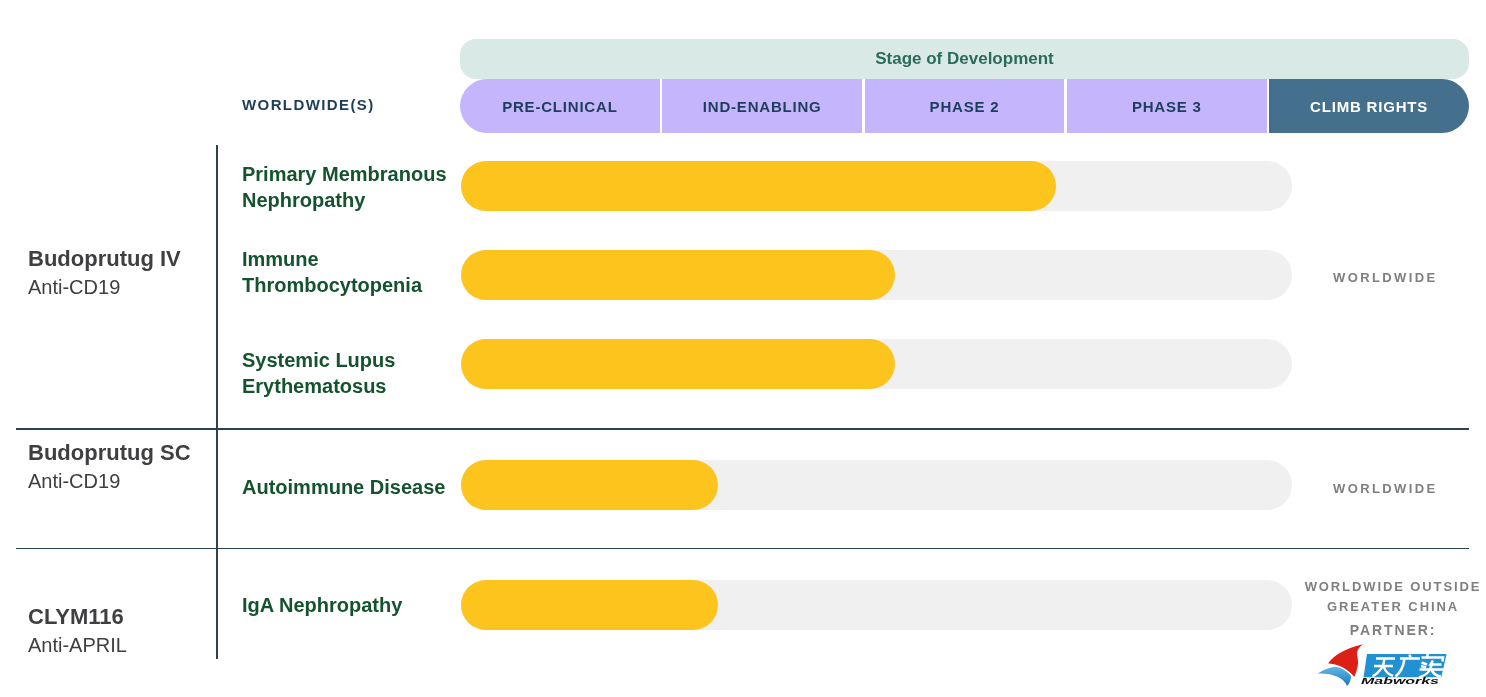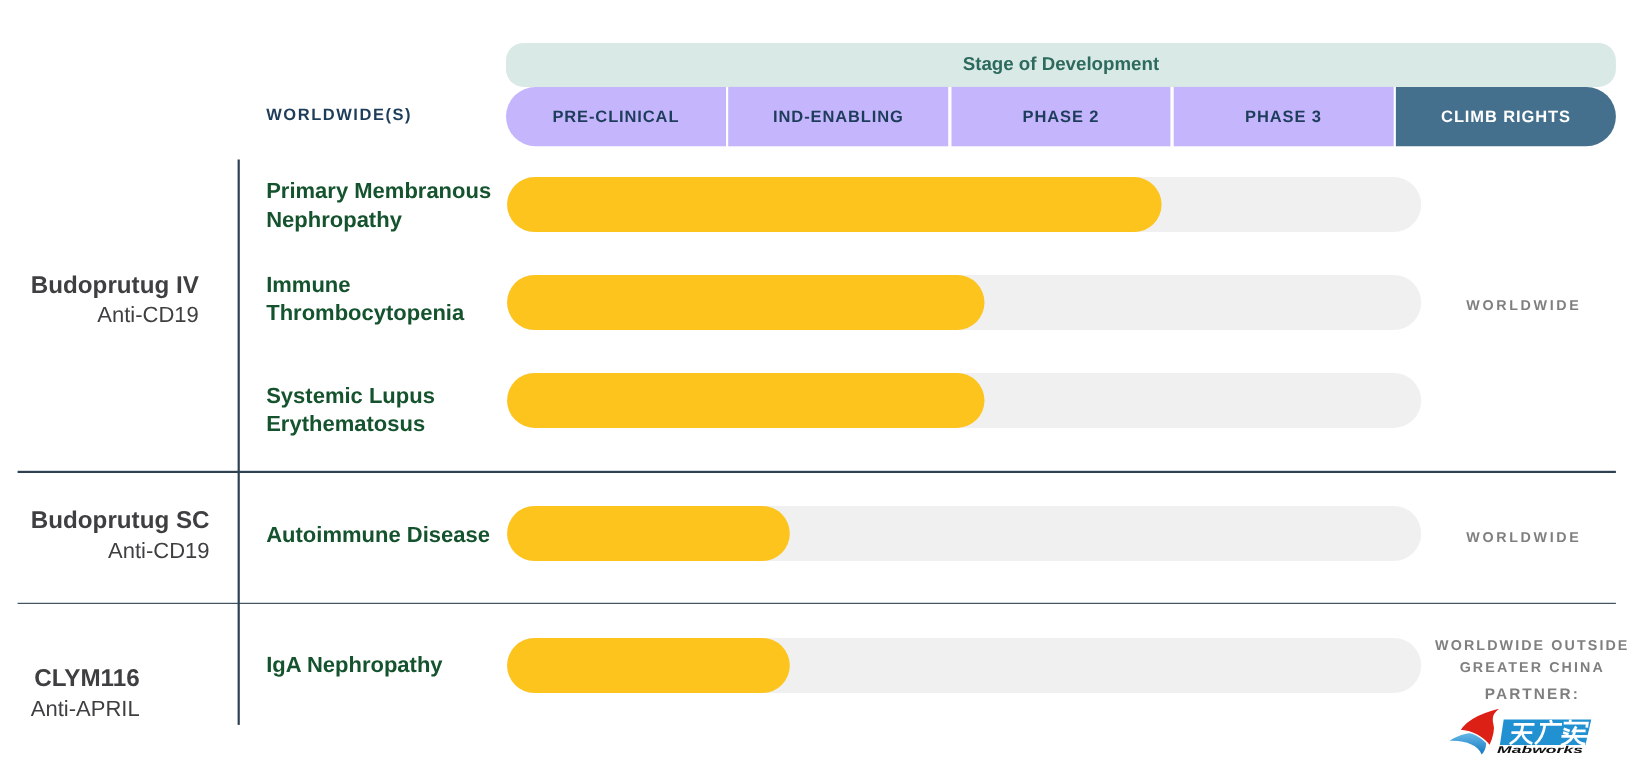--- a/index.html
+++ b/index.html
@@ -30,21 +30,21 @@
   .hline{left:16px;width:1453px;height:1.5px;background:#2e4152;}
   .track{
     left:461px;width:831px;height:50px;border-radius:25px;background:#f0f0f0;
   }
   .fill{
     position:absolute;left:0;top:0;height:50px;border-radius:25px;background:#fcc41d;
   }
   .ilabel{
     left:242px;color:#14532d;font-weight:bold;font-size:20px;line-height:26px;
   }
-  .prog{left:28px;color:#3f3f41;text-align:right;}
+  .prog{left:28px;color:#3f3f41;}
   .prog .t{font-weight:bold;font-size:22px;line-height:29px;}
   .prog .s{font-weight:normal;font-size:20px;line-height:29px;}
   .ww{
     color:#7f7f7f;font-weight:bold;font-size:13px;letter-spacing:2.4px;
   }
   .wwc{
     color:#7f7f7f;font-weight:bold;font-size:13px;letter-spacing:1.9px;
     text-align:center;line-height:20px;
   }
   .partner{
@@ -87,21 +87,21 @@
   <div class="abs ilabel" style="top:161px;">Primary Membranous<br>Nephropathy</div>
   <div class="abs ilabel" style="top:246px;">Immune<br>Thrombocytopenia</div>
   <div class="abs ilabel" style="top:347px;">Systemic Lupus<br>Erythematosus</div>
   <div class="abs ilabel" style="top:474px;">Autoimmune Disease</div>
   <div class="abs ilabel" style="top:592px;">IgA Nephropathy</div>
 
   <div class="abs prog" style="top:244px;">
     <div class="t">Budoprutug IV</div>
     <div class="s">Anti-CD19</div>
   </div>
-  <div class="abs prog" style="top:458px;">
+  <div class="abs prog" style="top:438px;">
     <div class="t">Budoprutug SC</div>
     <div class="s">Anti-CD19</div>
   </div>
   <div class="abs prog" style="top:602px;">
     <div class="t">CLYM116</div>
     <div class="s">Anti-APRIL</div>
   </div>
 
   <div class="abs ww" style="left:1333px;top:270px;">WORLDWIDE</div>
   <div class="abs ww" style="left:1333px;top:481px;">WORLDWIDE</div>

